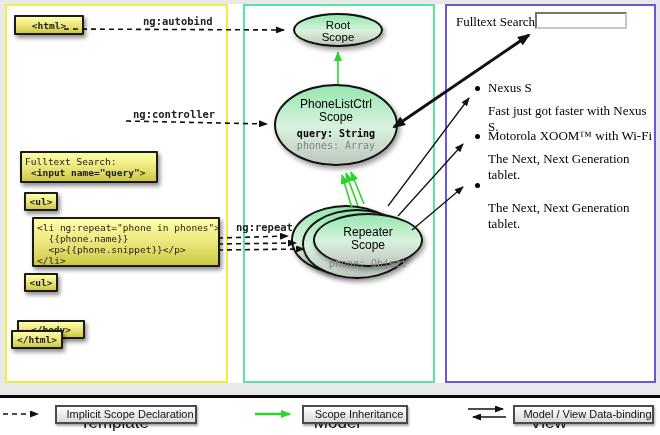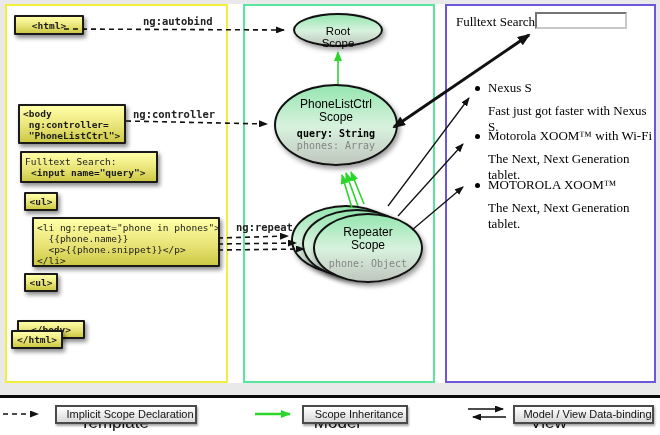--- a/index.html
+++ b/index.html
@@ -38,25 +38,25 @@
   }
   
   .scope{
     position:absolute;z-index:2;border:2px solid #111;border-radius:50%;
     background:linear-gradient(180deg,var(--scope-fill-top,#96e6b0) 0%,#d8f2de 52%,var(--scope-fill-bottom,#bfc7bd) 100%);
     box-shadow:2px 3px 5px rgba(0,0,0,.4);
     text-align:center;box-sizing:border-box;color:#000;
   }
   .scope .stitle{font-size:12px;line-height:13px;white-space:pre-line;}
   #root-scope{left:293px;top:13px;width:90px;height:34px;}
-  #root-scope .stitle{font-size:11.5px;line-height:12px;padding-top:10px;}
+  #root-scope .stitle{font-size:11.5px;line-height:12px;padding-top:4px;}
   #phonelist-scope{left:274px;top:84px;width:124px;height:82px;padding-top:12px;}
   #repeater-back{left:291px;top:205px;width:110px;height:70px;}
   #repeater-mid{left:302px;top:209px;width:110px;height:70px;}
-  #repeater-front{left:313px;top:213px;width:110px;height:70px;padding-top:11px;}
+  #repeater-front{left:313px;top:213px;width:110px;height:54px;padding-top:11px;}
   .sprop{font-family:"DejaVu Sans Mono",monospace;font-size:10px;line-height:12px;}
   .sprop.bold{font-weight:bold;margin-top:4px;}
   .sprop.muted{color:var(--muted-prop,#858585);}
   #repeater-front .sprop{margin-top:6px;}
   
   .serif{font-family:"Liberation Serif",serif;font-size:13px;color:#000;}
   #view-search-label{position:absolute;left:456px;top:14px;z-index:2;}
   #view-search-input{
     position:absolute;left:535px;top:12px;width:92px;height:17px;z-index:2;
     border:2px inset #c8c8c8;background:#fff;box-sizing:border-box;
@@ -100,23 +100,20 @@
 
   <div class="panel" id="panel-template"></div>
   <div class="panel" id="panel-model"></div>
   <div class="panel" id="panel-view"></div>
 
   <div class="panel-title" style="left:5px;width:219px;">Template</div>
   <div class="panel-title" style="left:243px;width:188px;">Model</div>
   <div class="panel-title" style="left:445px;width:207px;">View</div>
 
   <div class="code-box center" style="left:14px;top:15px;width:70px;height:20px;">&lt;html&gt;</div>
-  <div class="code-box" style="left:18px;top:104px;width:108px;height:40px;">&lt;body
- ng:controller=
- "PhoneListCtrl"&gt;</div>
   <div class="code-box" id="box-fulltext" style="left:20px;top:151px;width:138px;height:32px;padding-top:3px;"><span class="ft1">Fulltext Search:</span><span class="ft2">&lt;input name="query"&gt;</span></div>
   <div class="code-box center" style="left:24px;top:192px;width:34px;height:19px;">&lt;ul&gt;</div>
   <div class="code-box" id="box-li" style="left:32px;top:217px;width:188px;height:50px;padding-top:3px;">&lt;li ng:repeat="phone in phones"&gt;
   {{phone.name}}
   &lt;p&gt;{{phone.snippet}}&lt;/p&gt;
 &lt;/li&gt;</div>
   <div class="code-box center" style="left:24px;top:273px;width:34px;height:19px;">&lt;ul&gt;</div>
   <div class="code-box center" style="left:17px;top:320px;width:68px;height:19px;">&lt;/body&gt;</div>
   <div class="code-box center" style="left:11px;top:330px;width:52px;height:19px;">&lt;/html&gt;</div>
 
@@ -147,21 +144,20 @@
 
   <div class="v-bullet" id="vb1"></div>
   <div class="serif v-name" id="vn1">Nexus S</div>
   <div class="serif v-snippet" id="vs1">Fast just got faster with Nexus S.</div>
 
   <div class="v-bullet" id="vb2"></div>
   <div class="serif v-name" id="vn2">Motorola XOOM™ with Wi-Fi</div>
   <div class="serif v-snippet" id="vs2">The Next, Next Generation tablet.</div>
 
   <div class="v-bullet" id="vb3"></div>
-  <div class="serif v-name" id="vn3">MOTOROLA XOOM™</div>
   <div class="serif v-snippet" id="vs3">The Next, Next Generation tablet.</div>
 
   <div id="separator"></div>
   <div class="legend-box" id="legend-box-1">Implicit Scope Declaration</div>
   <div class="legend-box" id="legend-box-2">Scope Inheritance</div>
   <div class="legend-box" id="legend-box-3">Model / View Data-binding</div>
 
   <svg id="arrows" viewBox="0 0 660 435" xmlns="http://www.w3.org/2000/svg">
     <defs>
       <marker id="mb-thin" markerUnits="userSpaceOnUse" markerWidth="9" markerHeight="7" refX="8" refY="3.5" orient="auto-start-reverse">

